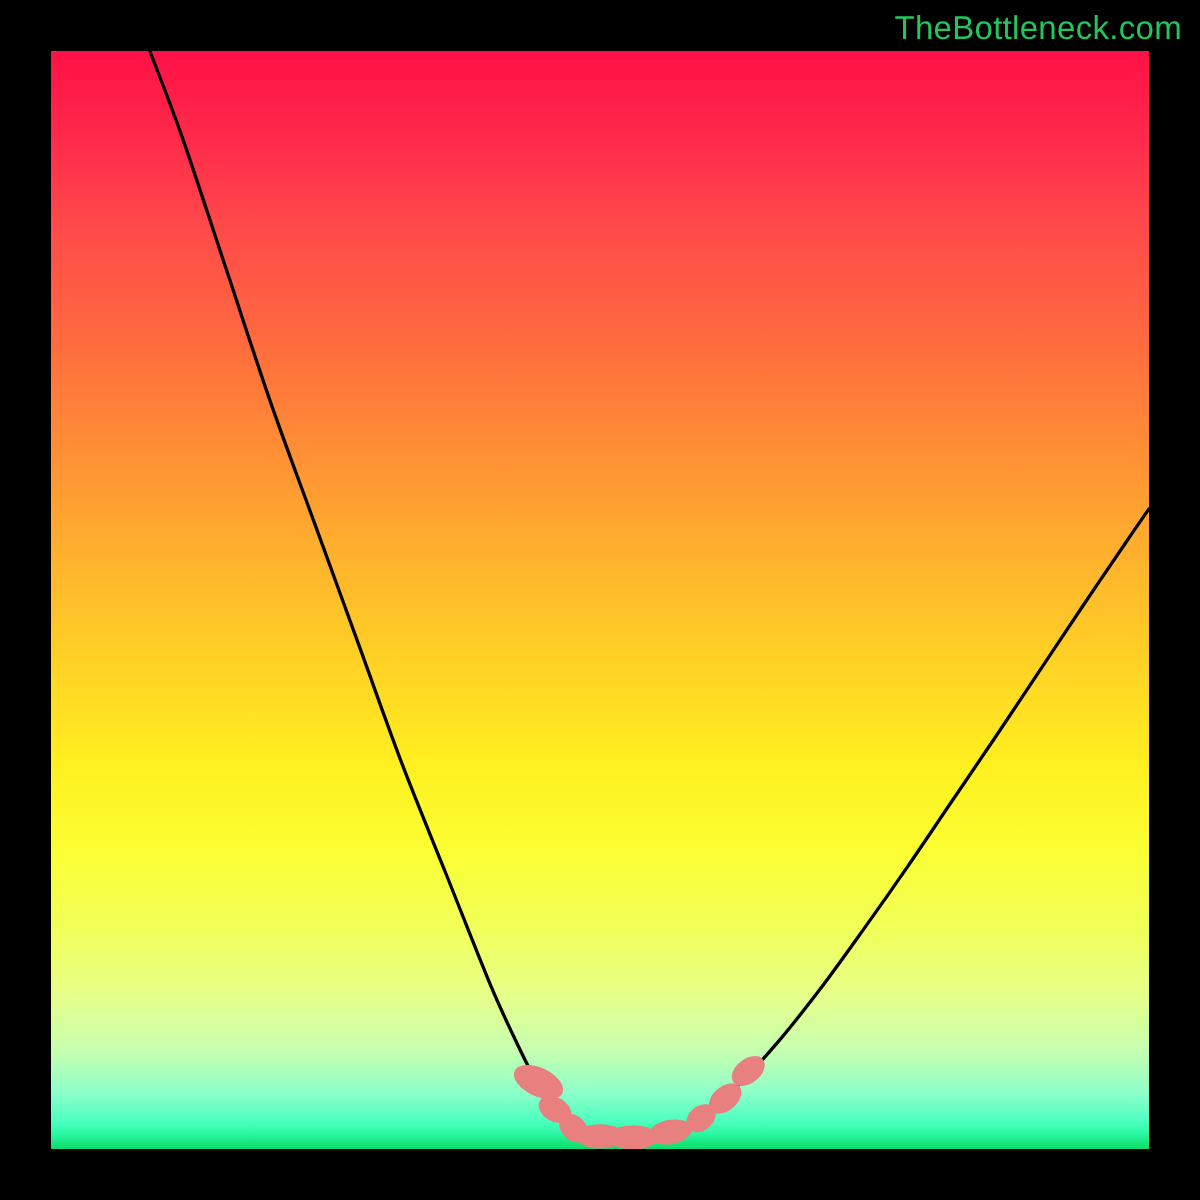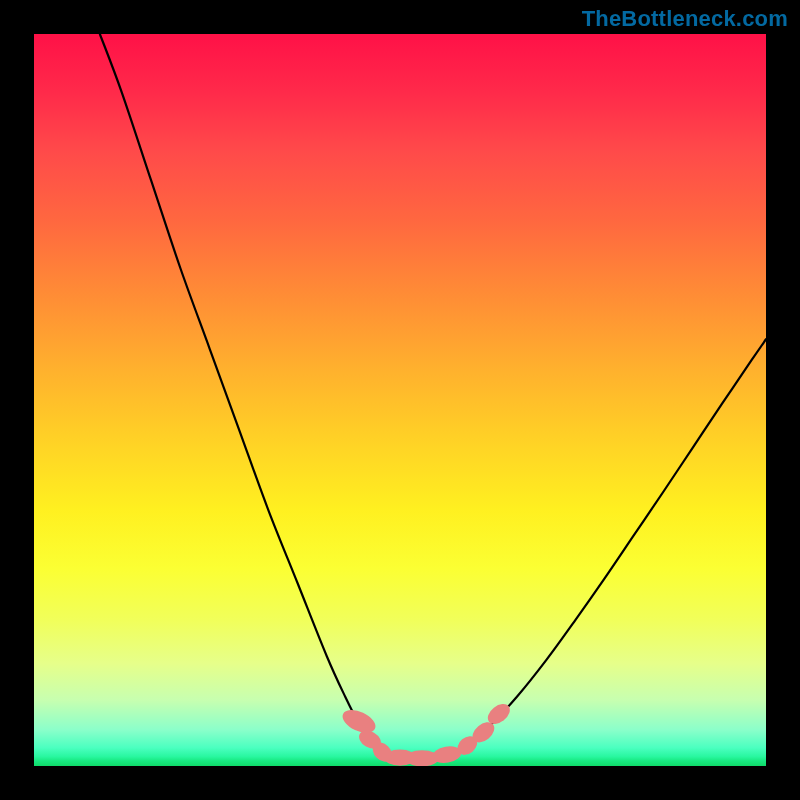--- a/index.html
+++ b/index.html
@@ -48,23 +48,23 @@
       #4bffc0 97.5%,
       #29f7a0 98.7%,
       #18e981 99.3%,
       #0fdc6a 100%
     );
   }
   .attribution {
     position: absolute;
     top: 6px;
     right: 12px;
-    color: #0369a1;
+    color: #22c55e;
     font-size: 22px;
-    font-weight: 700;
+    font-weight: 400;
     letter-spacing: 0.2px;
   }
   svg.curve {
     position: absolute;
     inset: 0;
   }
   .marker {
     fill: #e98080;
     stroke: none;
   }

